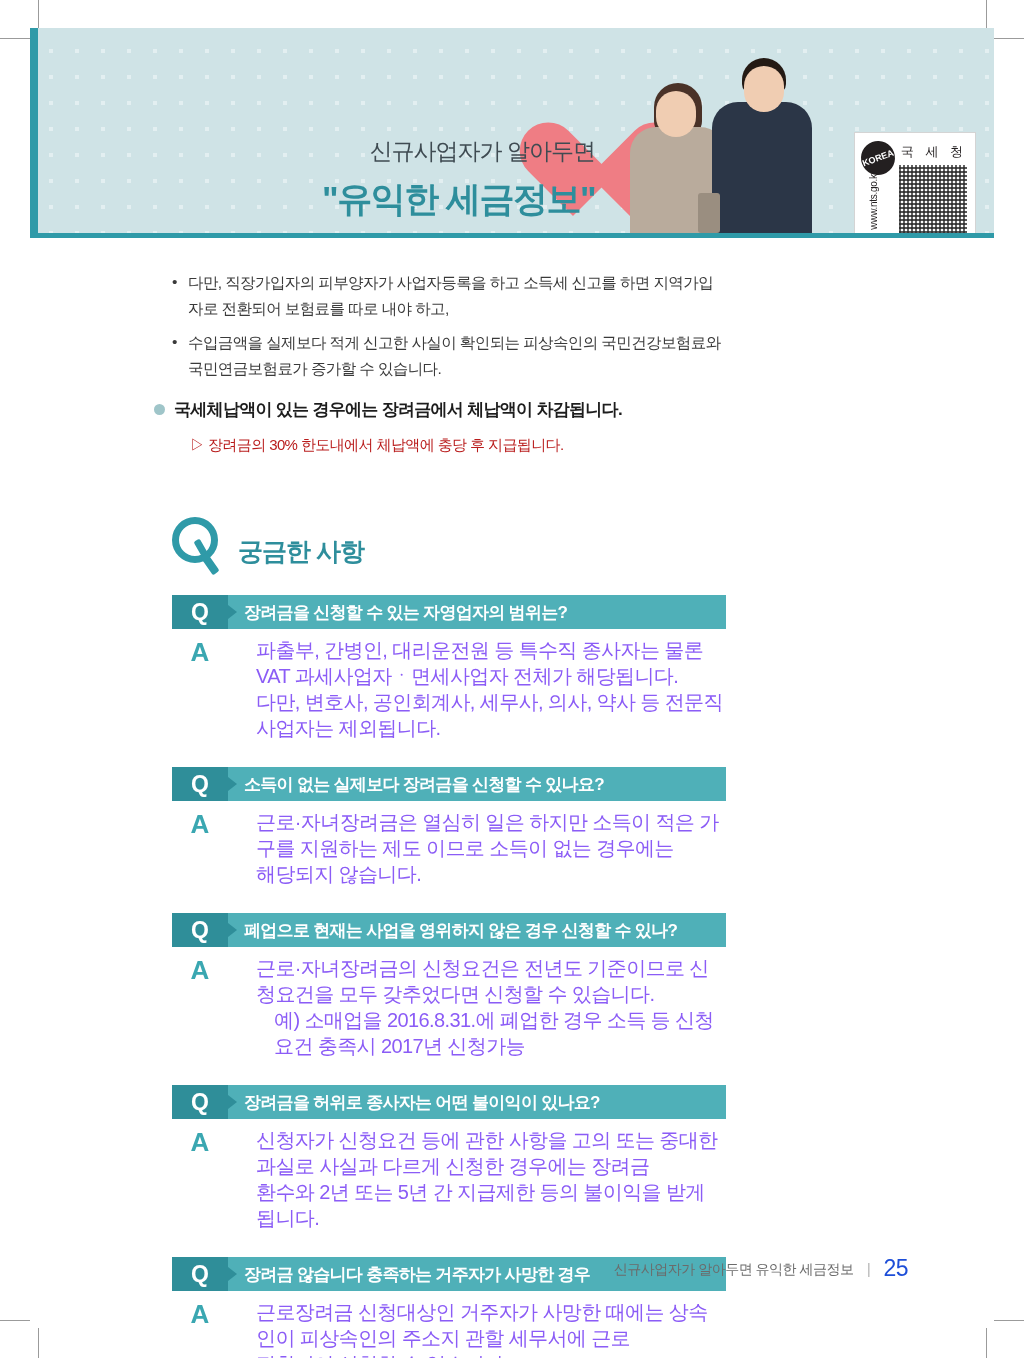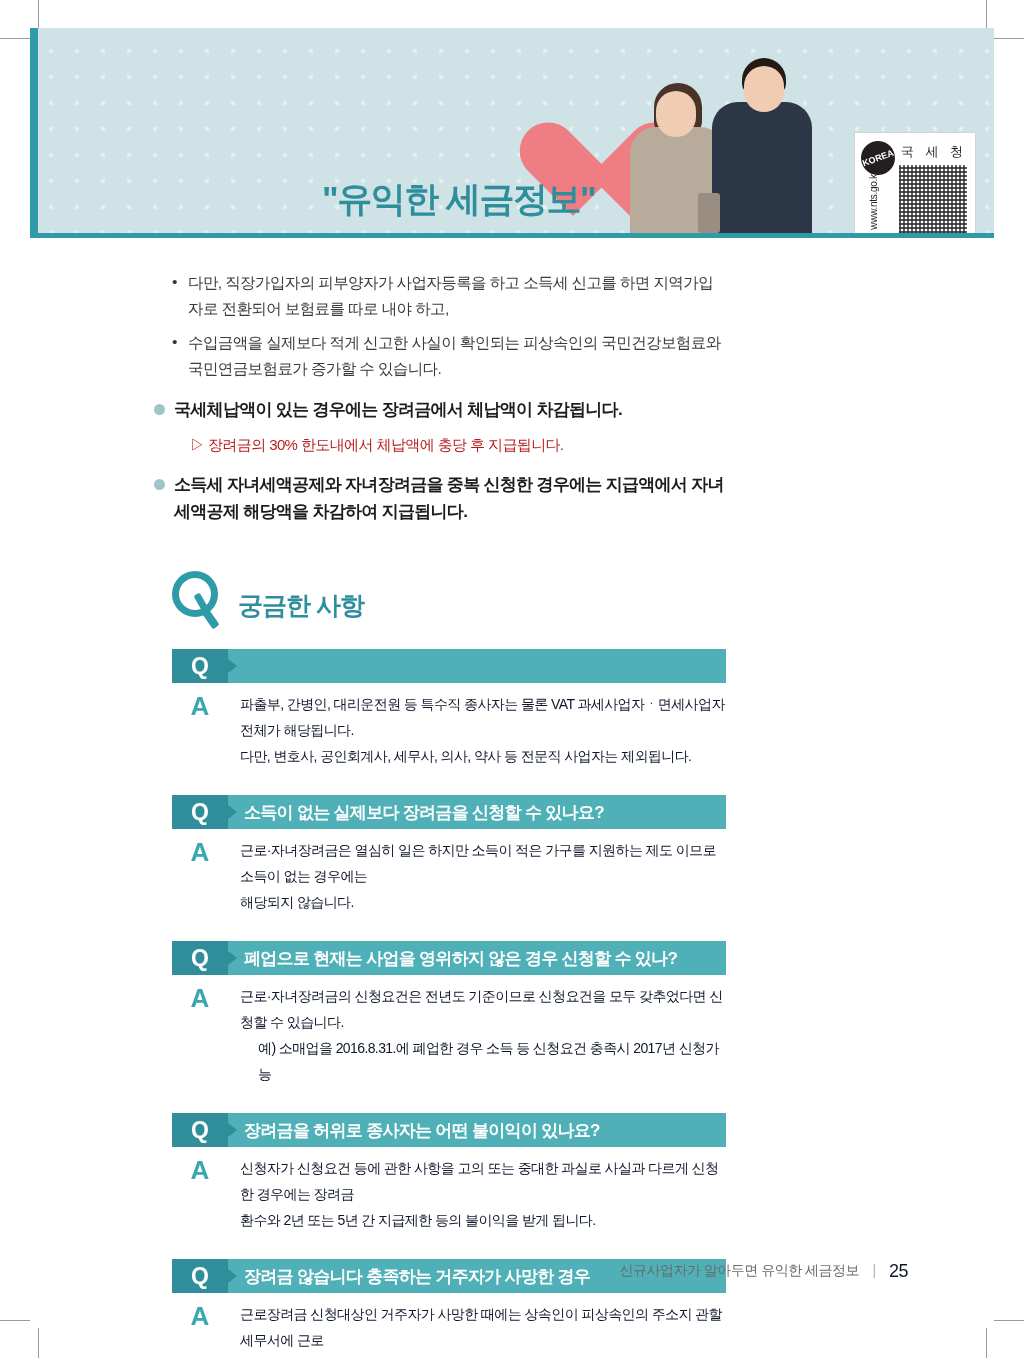--- a/index.html
+++ b/index.html
@@ -371,24 +371,24 @@
   }
   .faq-a .amark {
     width: 56px;
     text-align: center;
     font-size: 26px;
     font-weight: bold;
     color: #3aa7b1;
     line-height: 30px;
   }
   .faq-a .atext {
-    margin-left: 12px;
-    font-size: 14px;
+    margin-left: 28px;
+    font-size: 20px;
     line-height: 26px;
-    color: #0f172a;
+    color: #8b5cf6;
     letter-spacing: -0.6px;
     flex: 1;
   }
   .faq-a .atext .indent { display: block; padding-left: 18px; }
 
   
   .footer {
     position: absolute;
     left: 0;
     right: 0;
@@ -398,22 +398,22 @@
     color: #6b6b6b;
     font-size: 14px;
     letter-spacing: -0.5px;
   }
   .footer .bar {
     display: inline-block;
     margin: 0 10px;
     color: #b0b0b0;
   }
   .footer .pageno {
-    font-size: 18px;
-    color: #0f172a;
+    font-size: 23px;
+    color: #1d4ed8;
     vertical-align: -2px;
   }
 </style>
 </head>
 <body>
 
 <div class="crop v" style="left:38px;top:0;height:30px;"></div>
 <div class="crop h" style="left:0;top:38px;width:30px;"></div>
 <div class="crop v" style="left:986px;top:0;height:30px;"></div>
 <div class="crop h" style="left:994px;top:38px;width:30px;"></div>
@@ -432,20 +432,21 @@
     <div class="p-head"></div>
     <div class="p-body"></div>
   </div>
   <div class="person p-man">
     <div class="p-hair"></div>
     <div class="p-head"></div>
     <div class="p-body"></div>
   </div>
   <div class="bag"></div>
 
+  <div class="header-title">신규사업자가 알아두면</div>
   <div class="header-title2">"유익한 세금정보"</div>
 
   <div class="nts-box">
     <div class="nts-seal">KOREA</div>
     <div class="nts-url">www.nts.go.kr</div>
     <div class="nts-label">국 세 청</div>
     <div class="nts-qr"></div>
   </div>
 </div>
 <div class="header-left-bar"></div>
@@ -457,36 +458,36 @@
     <li class="sub-bullet">다만, 직장가입자의 피부양자가 사업자등록을 하고 소득세 신고를 하면 지역가입자로 전환되어 보험료를 따로 내야 하고,</li>
     <li class="sub-bullet">수입금액을 실제보다 적게 신고한 사실이 확인되는 피상속인의 국민건강보험료와 국민연금보험료가 증가할 수 있습니다.</li>
   </ul>
 
   <div class="gap-12"></div>
 
   <div class="main-bullet">국세체납액이 있는 경우에는 장려금에서 체납액이 차감됩니다.</div>
   <div class="gap-8"></div>
   <div class="tri-note">▷ 장려금의 30% 한도내에서 체납액에 충당 후 지급됩니다.</div>
   <div class="gap-12"></div>
-  <div class="main-bullet">소득세 자녀세액공제와 자녀장려금을 중복 신청한 경우에는 지급액에서 자녀세액공제 해당액을 차감하여 지급됩니다.</div>
 
   <div class="qsection">
     <div class="q-magnifier">
       <div class="ring"></div>
       <div class="tail"></div>
       <div class="handle"></div>
     </div>
     <div class="q-section-title">궁금한 사항</div>
   </div>
 
   <div class="faq">
 
     <div class="faq-item">
       <div class="faq-q">
         <div class="qmark">Q</div>
+        <div class="qtext">장려금을 신청할 수 있는 자영업자의 범위는?</div>
       </div>
       <div class="faq-a">
         <div class="amark">A</div>
         <div class="atext">
           <span>파출부, 간병인, 대리운전원 등 특수직 종사자는 물론 VAT 과세사업자ㆍ면세사업자 전체가 해당됩니다.</span><br>
           <span>다만, 변호사, 공인회계사, 세무사, 의사, 약사 등 전문직 사업자는 제외됩니다.</span>
         </div>
       </div>
     </div>
 

